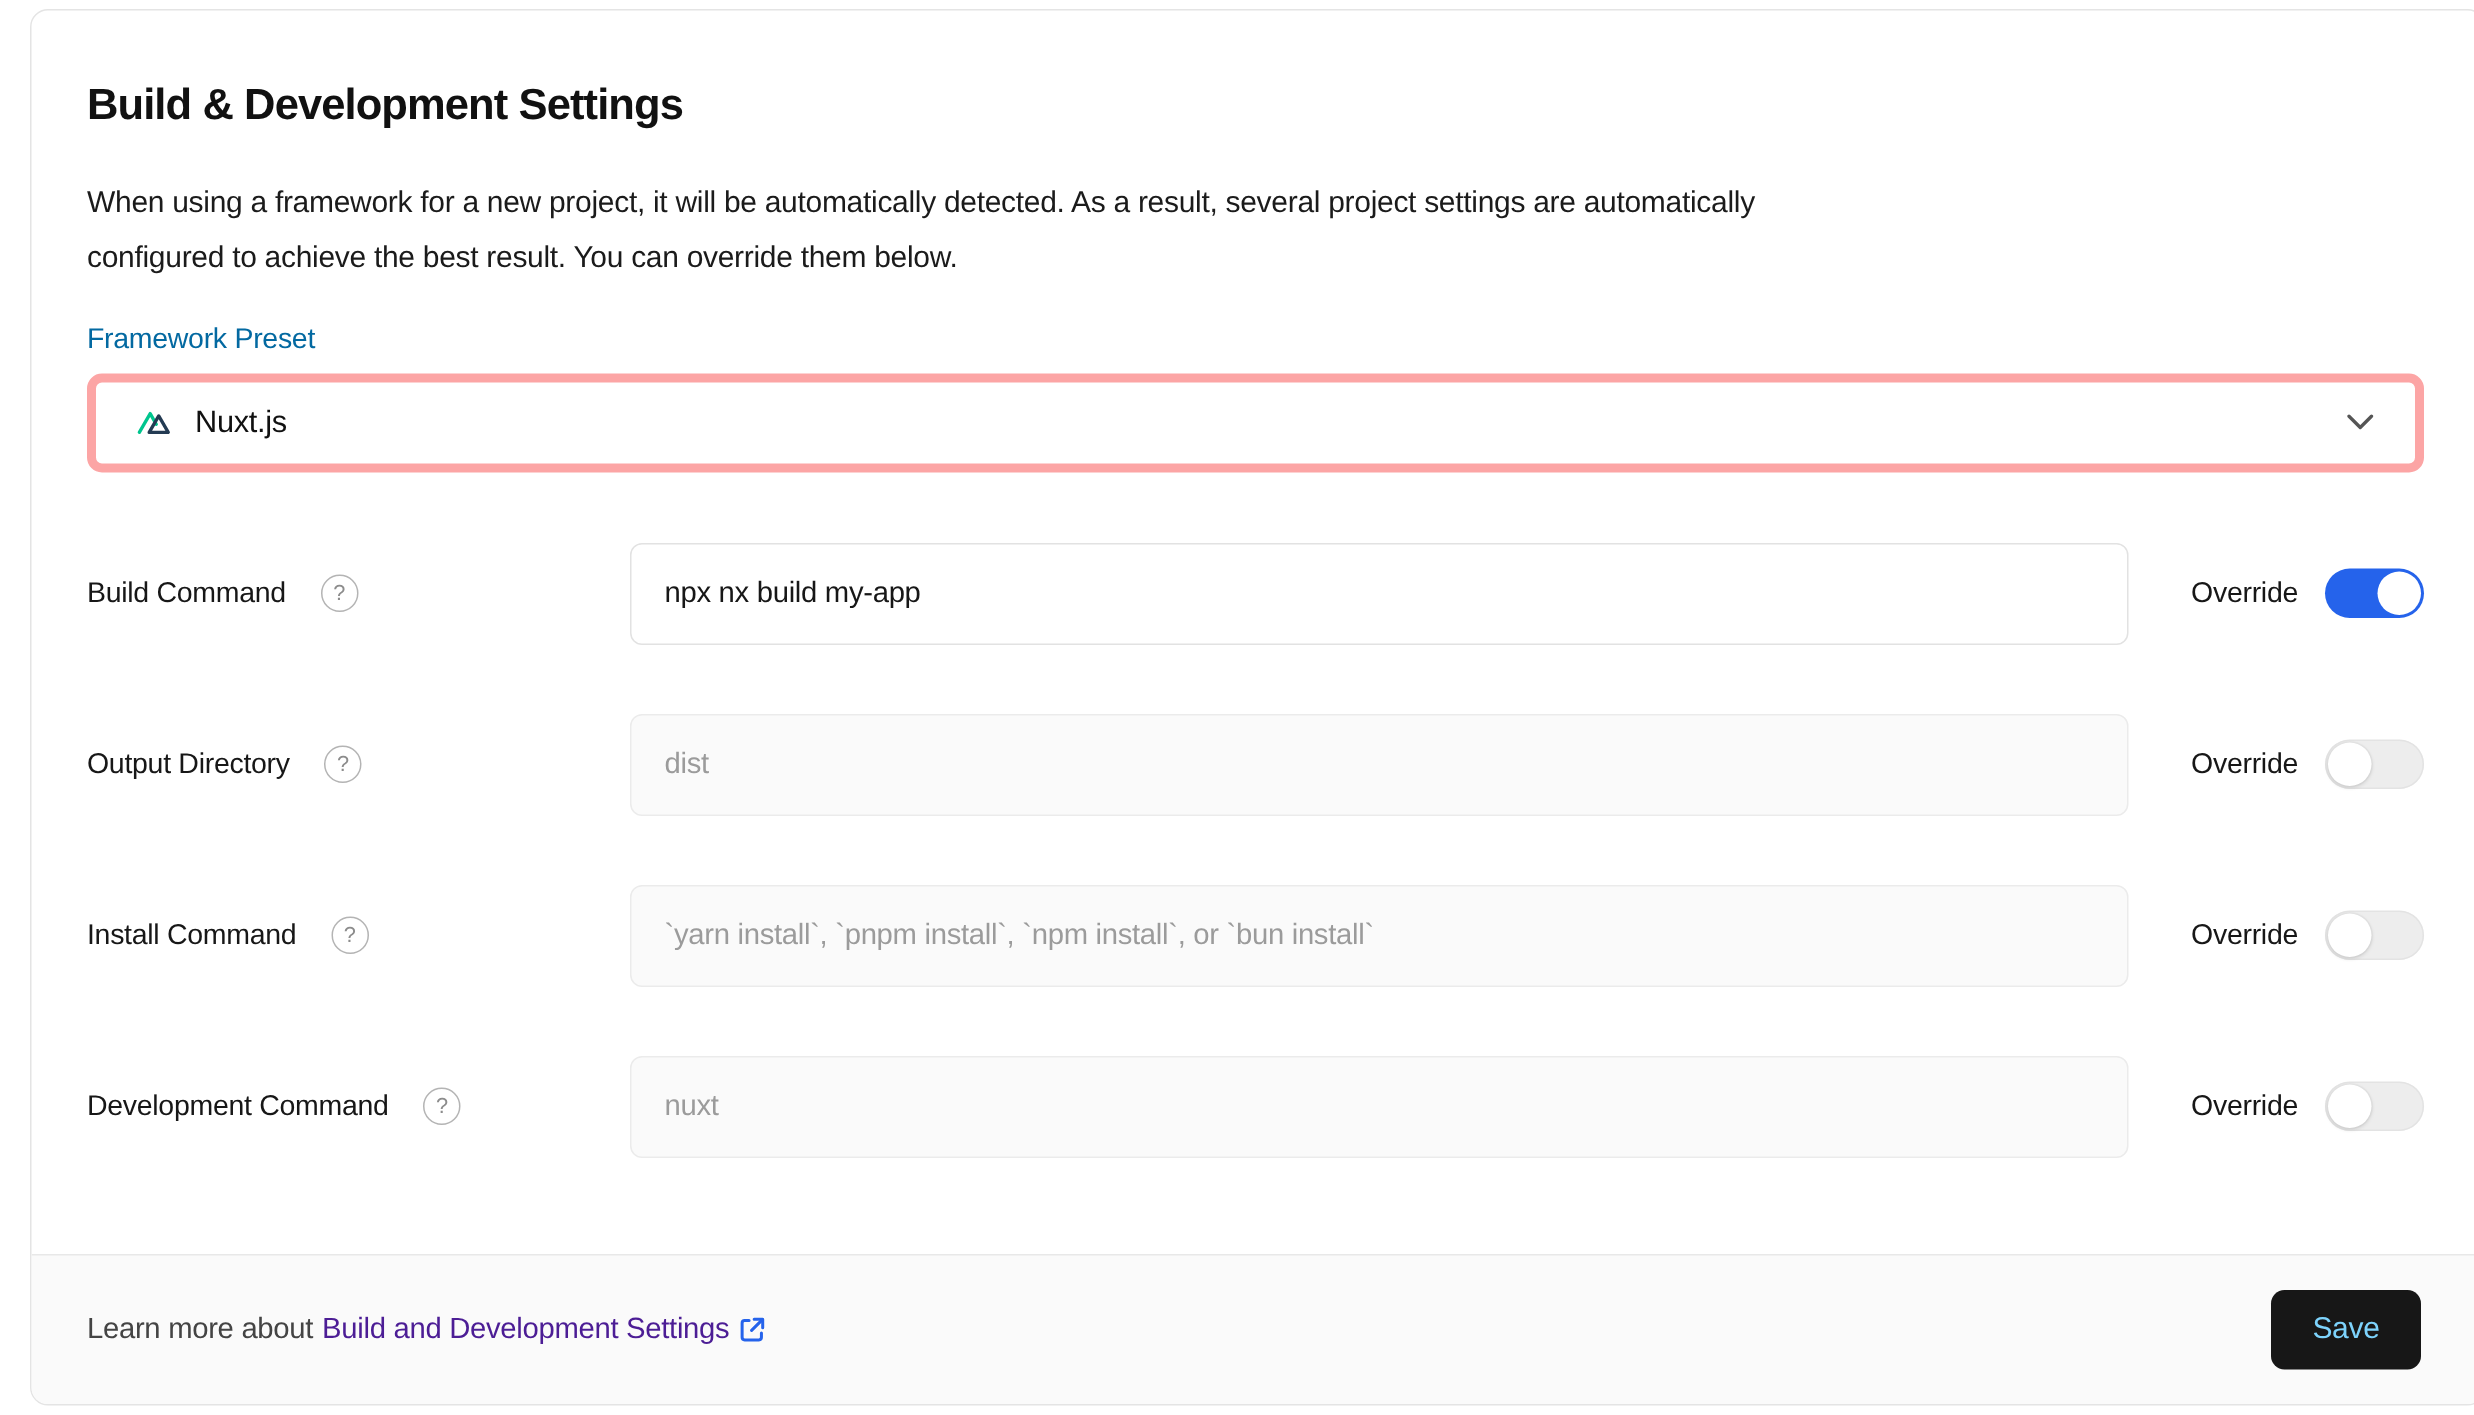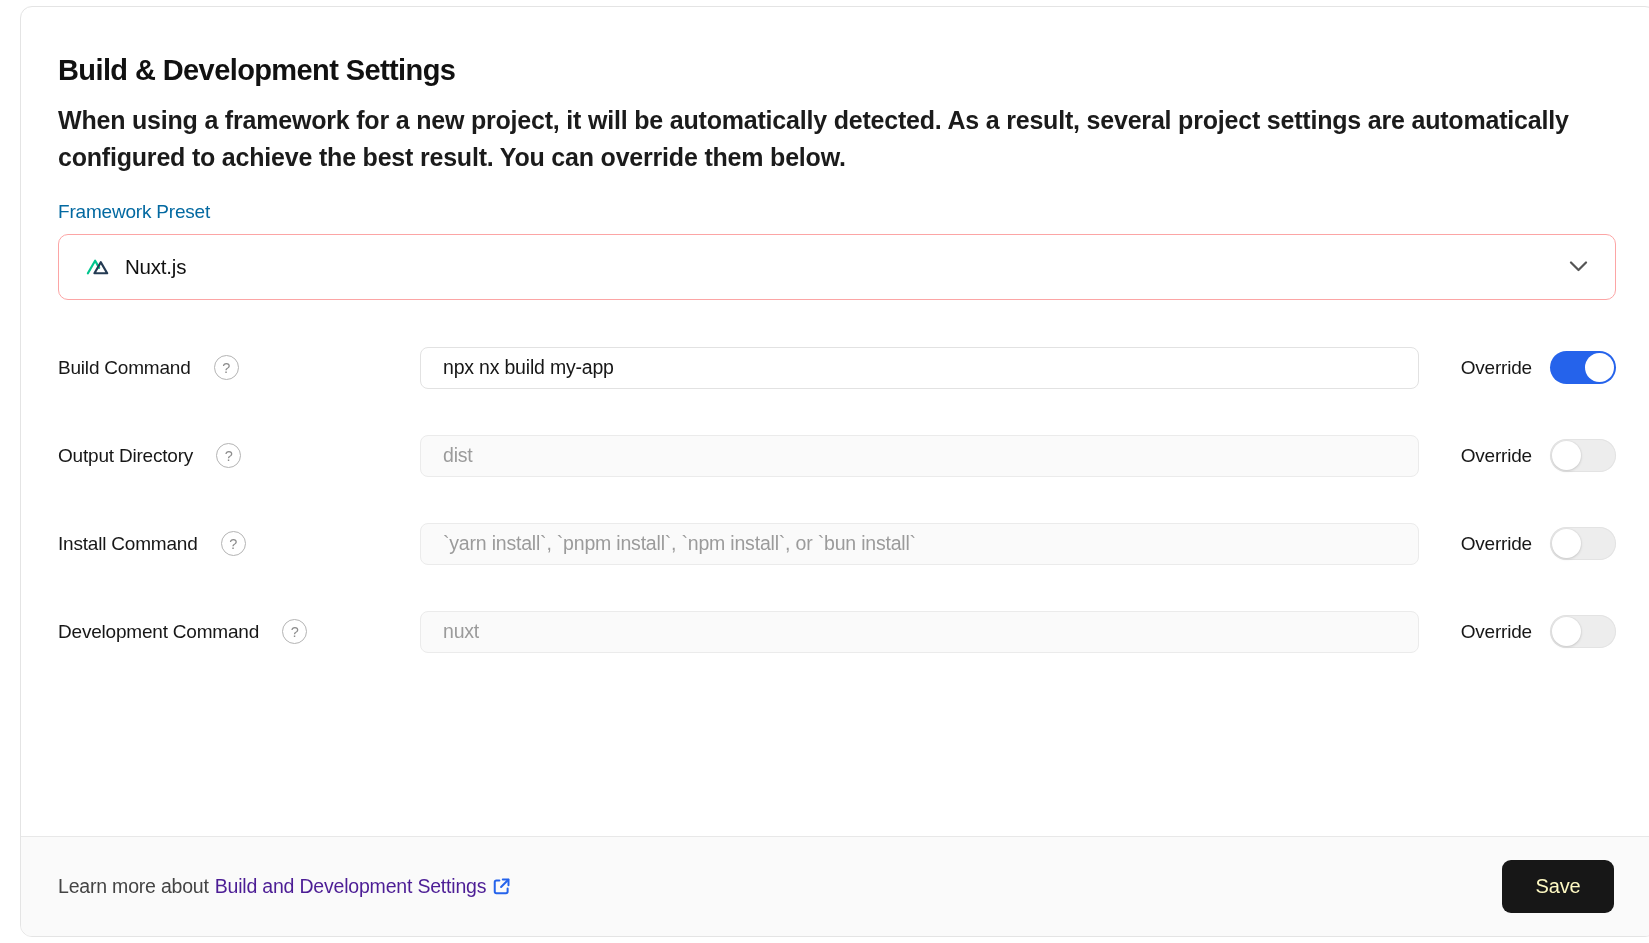--- a/index.html
+++ b/index.html
@@ -28,37 +28,36 @@
     padding: 46px 40px 0 37px;
   }
   h1.title {
     font-size: 29px;
     font-weight: 700;
     letter-spacing: -0.6px;
     color: #111111;
     line-height: 1.2;
   }
   .description {
-    margin-top: 14px;
-    font-size: 25px;
+    margin-top: 29px;
+    font-size: 20px;
     line-height: 37px;
     color: #1b1b1b;
-    font-weight: bold;
   }
   .description .line { display: block; }
   .field-label {
     display: block;
     margin-top: 25px;
     font-size: 19px;
     color: #0369a1;
   }
   .select-box {
     margin-top: 11px;
     height: 66px;
-    border: 1px solid #fca5a5;
+    border: 6px solid #fca5a5;
     border-radius: 10px;
     background: #ffffff;
     display: flex;
     align-items: center;
     justify-content: space-between;
     padding: 0 27px 0 26px;
     cursor: pointer;
   }
   .select-left { display: flex; align-items: center; gap: 13px; }
   .select-value { font-size: 20.5px; color: #111111; }
@@ -85,21 +84,21 @@
     font-size: 14.5px;
     font-weight: 500;
     display: inline-flex;
     align-items: center;
     justify-content: center;
     cursor: default;
     flex: 0 0 auto;
   }
   .row-input {
     flex: 1 1 auto;
-    height: 42px;
+    height: 68px;
     border: 1px solid #e2e2e2;
     border-radius: 8px;
     padding: 0 22px;
     font-size: 19.5px;
     font-family: inherit;
     letter-spacing: -0.2px;
     color: #171717;
     background: #ffffff;
     outline: none;
     min-width: 0;
@@ -150,23 +149,23 @@
   .learn-more { font-size: 19.5px; color: #444444; display: flex; }
   .learn-more a {
     text-decoration: none;
     display: inline-flex;
     align-items: center;
     gap: 6px;
     margin-left: 6px;
     cursor: pointer;
   }
   .save-button {
-    width: 112px; height: 53px;
+    width: 100px; height: 53px;
     background: #171717;
-    color: #fef9c3;
+    color: #7dd3fc;
     border: none;
     border-radius: 9px;
     font-size: 20px;
     font-weight: 500;
     font-family: inherit;
     letter-spacing: -0.2px;
     cursor: pointer;
   }
   .icon-svg { display: block; }
 </style>

